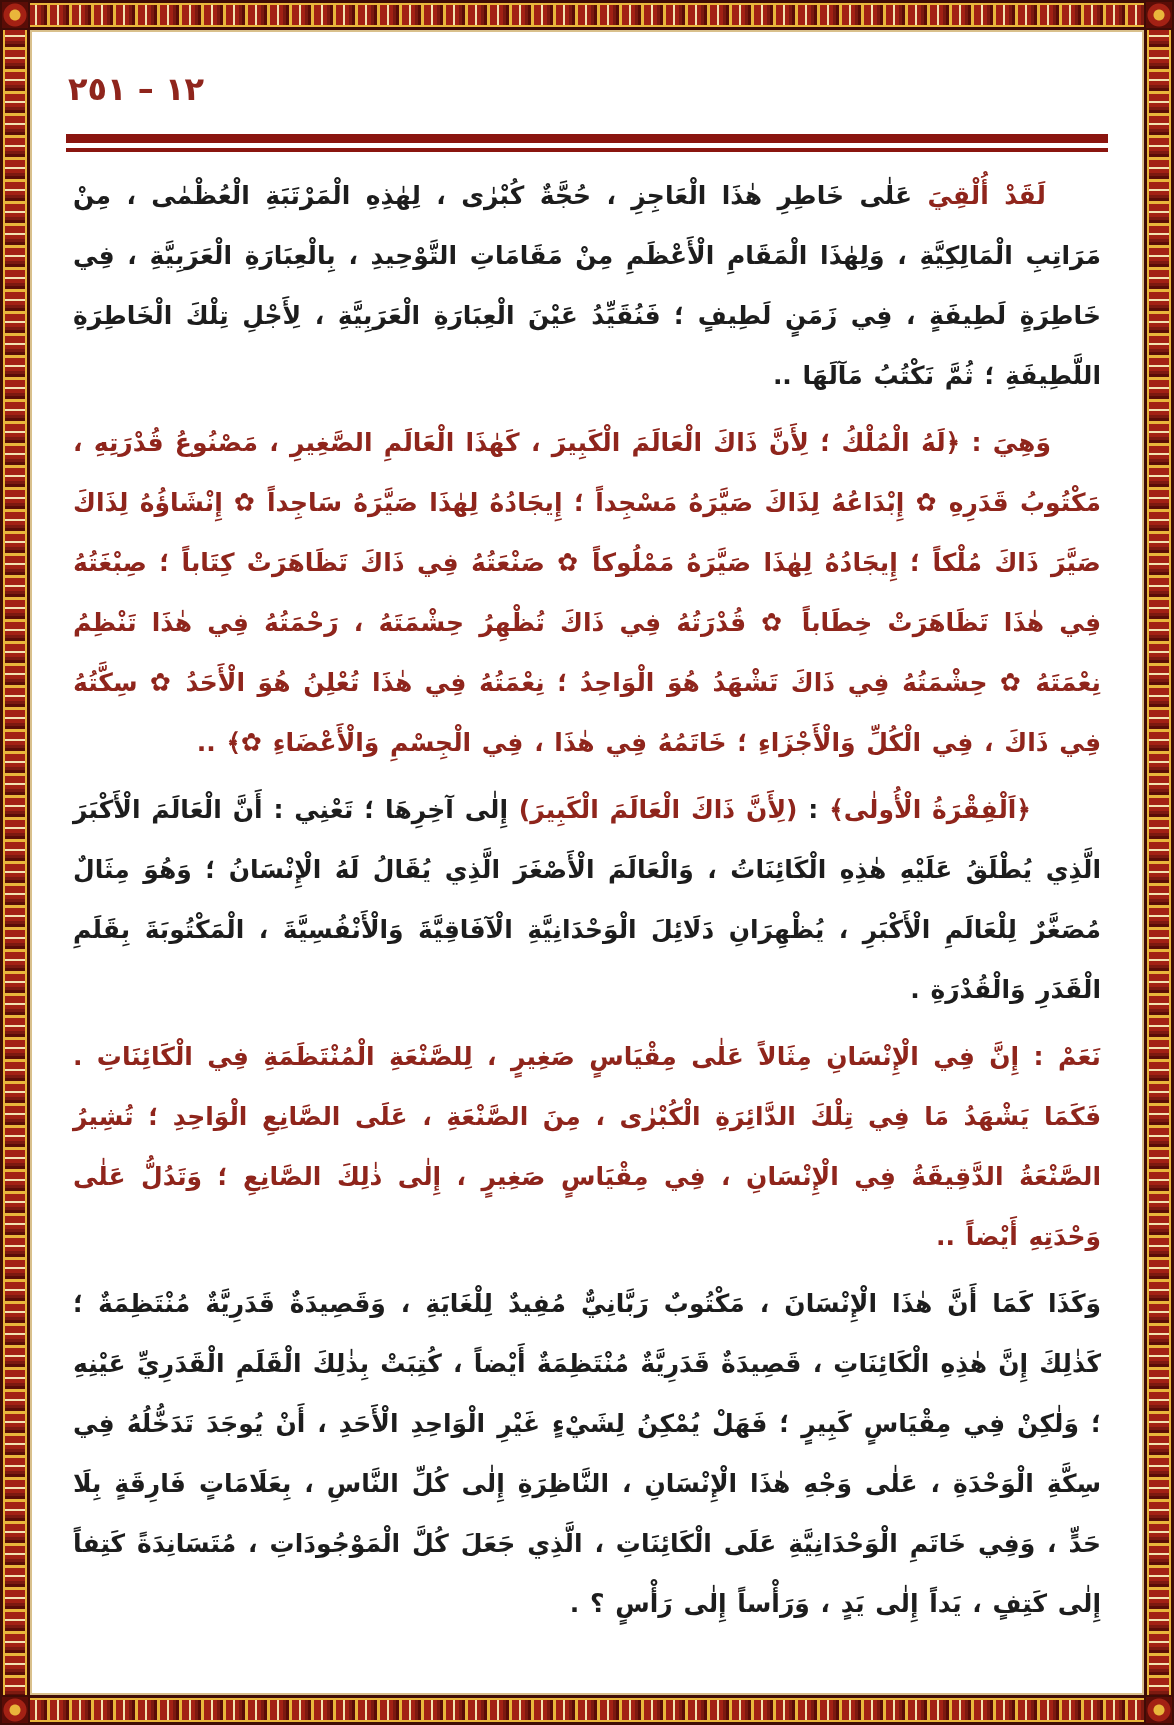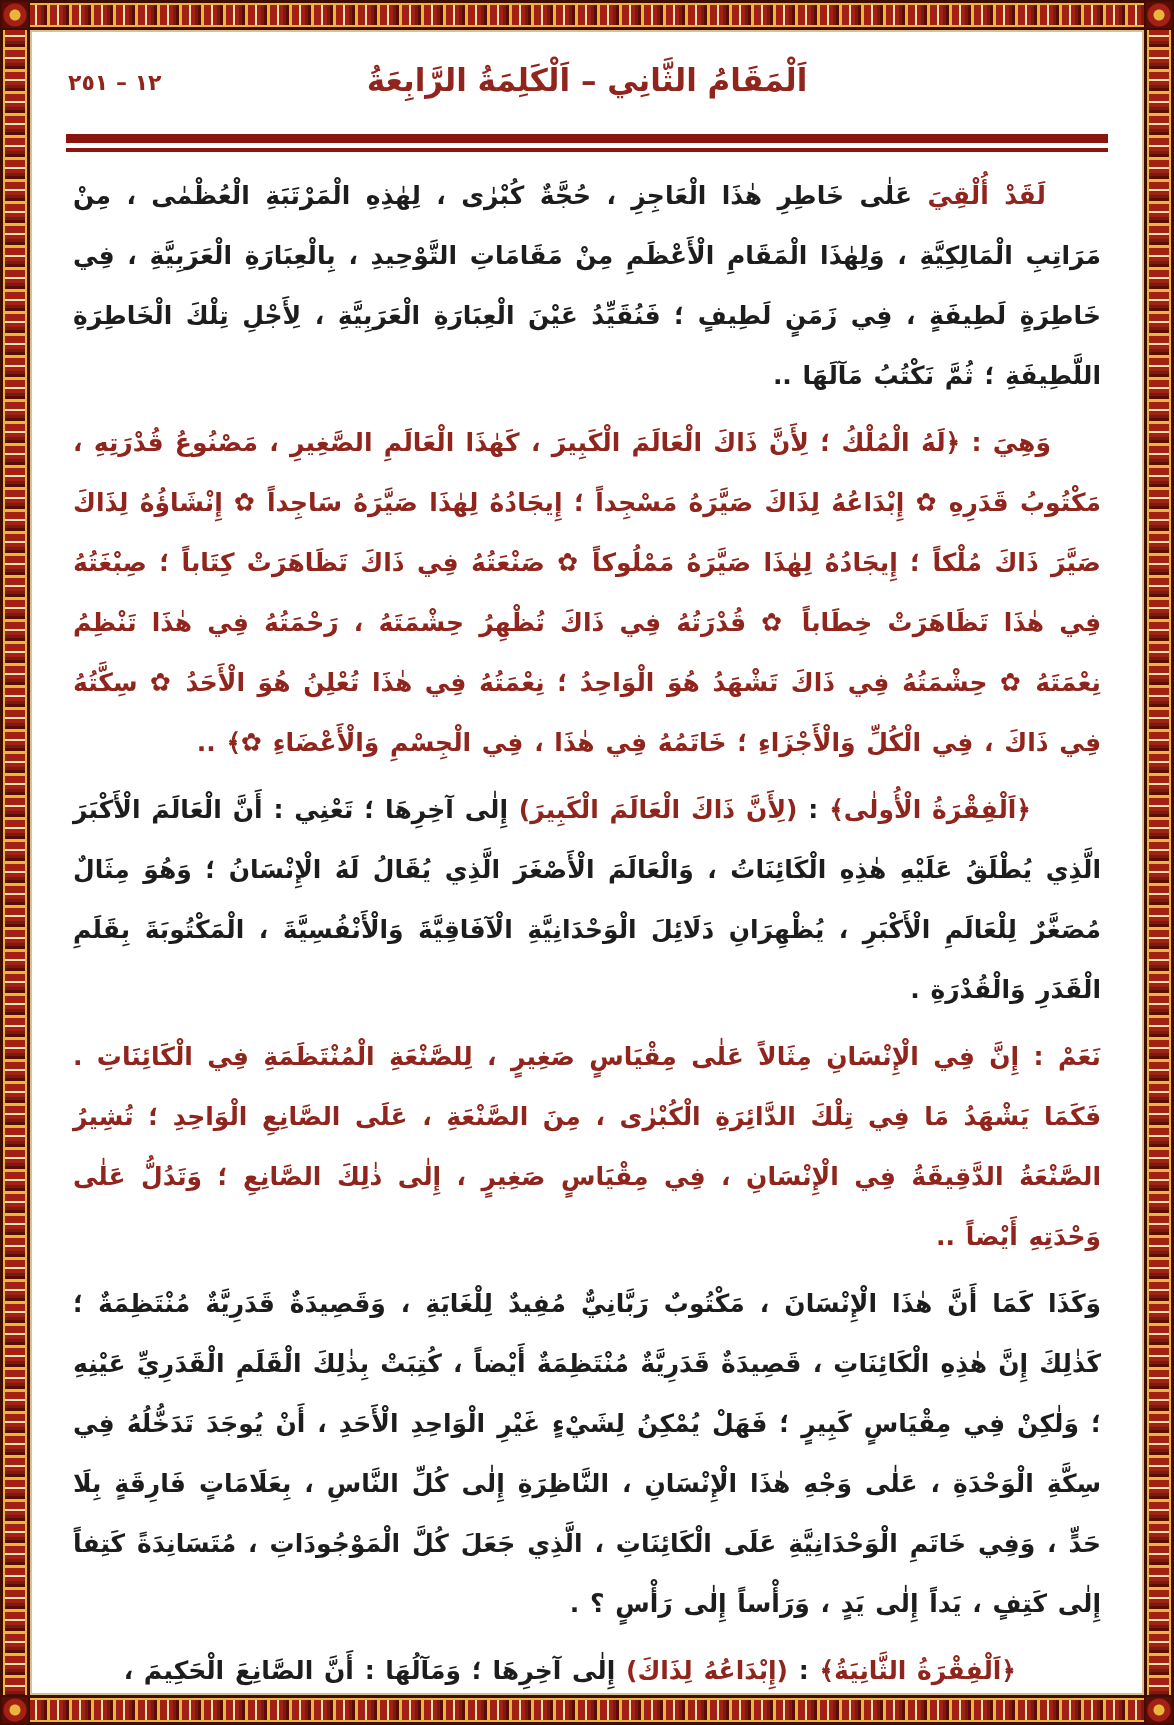--- a/index.html
+++ b/index.html
@@ -44,21 +44,21 @@
   }
   .c-tl{top:0;left:0;} .c-tr{top:0;right:0;} .c-bl{bottom:0;left:0;} .c-br{bottom:0;right:0;}
 
   
   #content{
     position:absolute;inset:30px;background:#fff;border:2px solid #d9c08c;
     padding:18px 34px 0 34px;overflow:hidden;box-sizing:border-box;
   }
   #header{position:relative;height:74px;}
   #page-number{
-    position:absolute;left:2px;top:20px;font-size:22px;font-weight:bold;color:#8f251c;
+    position:absolute;left:2px;top:20px;font-size:32px;font-weight:bold;color:#8f251c;
     direction:rtl;letter-spacing:1px;
   }
   #page-title{
     text-align:center;padding-top:12px;font-size:31px;font-weight:bold;color:#8f251c;
   }
   #header-rule{
     border-top:9px solid #8a150f;height:5px;border-bottom:4px solid #8a150f;margin-top:10px;
   }
   #body-text{
     margin-top:14px;font-size:25px;font-weight:bold;line-height:60px;
@@ -78,25 +78,23 @@
   <div class="b-strip b-v b-left"></div>
   <div class="b-strip b-v b-right"></div>
   <div class="b-corner c-tl"></div>
   <div class="b-corner c-tr"></div>
   <div class="b-corner c-bl"></div>
   <div class="b-corner c-br"></div>
 
   <div id="content">
     <div id="header">
       <div id="page-number">١٢ – ٢٥١</div>
-      <div id="page-title">اَلْمَقَامُ الثَّانِي – اَلْكَلِمَةُ الرَّابِعَةُ</div>
     </div>
     <div id="header-rule"></div>
     <div id="body-text">
         <p style="text-indent: 55px;"><span class="seg-red">لَقَدْ أُلْقِيَ </span><span class="seg-black">عَلٰى خَاطِرِ هٰذَا الْعَاجِزِ ، حُجَّةٌ كُبْرٰى ، لِهٰذِهِ الْمَرْتَبَةِ الْعُظْمٰى ، مِنْ مَرَاتِبِ الْمَالِكِيَّةِ ، وَلِهٰذَا الْمَقَامِ الْأَعْظَمِ مِنْ مَقَامَاتِ التَّوْحِيدِ ، بِالْعِبَارَةِ الْعَرَبِيَّةِ ، فِي خَاطِرَةٍ لَطِيفَةٍ ، فِي زَمَنٍ لَطِيفٍ ؛ فَنُقَيِّدُ عَيْنَ الْعِبَارَةِ الْعَرَبِيَّةِ ، لِأَجْلِ تِلْكَ الْخَاطِرَةِ اللَّطِيفَةِ ؛ ثُمَّ نَكْتُبُ مَآلَهَا ..</span></p>
         <p style="text-indent: 50px;"><span class="seg-red">وَهِيَ : ﴿لَهُ الْمُلْكُ ؛ لِأَنَّ ذَاكَ الْعَالَمَ الْكَبِيرَ ، كَهٰذَا الْعَالَمِ الصَّغِيرِ ، مَصْنُوعُ قُدْرَتِهِ ، مَكْتُوبُ قَدَرِهِ ✿ إِبْدَاعُهُ لِذَاكَ صَيَّرَهُ مَسْجِداً ؛ إِيجَادُهُ لِهٰذَا صَيَّرَهُ سَاجِداً ✿ إِنْشَاؤُهُ لِذَاكَ صَيَّرَ ذَاكَ مُلْكاً ؛ إِيجَادُهُ لِهٰذَا صَيَّرَهُ مَمْلُوكاً ✿ صَنْعَتُهُ فِي ذَاكَ تَظَاهَرَتْ كِتَاباً ؛ صِبْغَتُهُ فِي هٰذَا تَظَاهَرَتْ خِطَاباً ✿ قُدْرَتُهُ فِي ذَاكَ تُظْهِرُ حِشْمَتَهُ ، رَحْمَتُهُ فِي هٰذَا تَنْظِمُ نِعْمَتَهُ ✿ حِشْمَتُهُ فِي ذَاكَ تَشْهَدُ هُوَ الْوَاحِدُ ؛ نِعْمَتُهُ فِي هٰذَا تُعْلِنُ هُوَ الْأَحَدُ ✿ سِكَّتُهُ فِي ذَاكَ ، فِي الْكُلِّ وَالْأَجْزَاءِ ؛ خَاتَمُهُ فِي هٰذَا ، فِي الْجِسْمِ وَالْأَعْضَاءِ ✿﴾ ..</span></p>
         <p style="text-indent: 70px;"><span class="seg-red">﴿اَلْفِقْرَةُ الْأُولٰى﴾</span><span class="seg-black"> : </span><span class="seg-red">(لِأَنَّ ذَاكَ الْعَالَمَ الْكَبِيرَ)</span><span class="seg-black"> إِلٰى آخِرِهَا ؛ تَعْنِي : أَنَّ الْعَالَمَ الْأَكْبَرَ الَّذِي يُطْلَقُ عَلَيْهِ هٰذِهِ الْكَائِنَاتُ ، وَالْعَالَمَ الْأَصْغَرَ الَّذِي يُقَالُ لَهُ الْإِنْسَانُ ؛ وَهُوَ مِثَالٌ مُصَغَّرٌ لِلْعَالَمِ الْأَكْبَرِ ، يُظْهِرَانِ دَلَائِلَ الْوَحْدَانِيَّةِ الْآفَاقِيَّةَ وَالْأَنْفُسِيَّةَ ، الْمَكْتُوبَةَ بِقَلَمِ الْقَدَرِ وَالْقُدْرَةِ .</span></p>
         <p style="text-indent: 0px;"><span class="seg-red">نَعَمْ : إِنَّ فِي الْإِنْسَانِ مِثَالاً عَلٰى مِقْيَاسٍ صَغِيرٍ ، لِلصَّنْعَةِ الْمُنْتَظَمَةِ فِي الْكَائِنَاتِ . فَكَمَا يَشْهَدُ مَا فِي تِلْكَ الدَّائِرَةِ الْكُبْرٰى ، مِنَ الصَّنْعَةِ ، عَلَى الصَّانِعِ الْوَاحِدِ ؛ تُشِيرُ الصَّنْعَةُ الدَّقِيقَةُ فِي الْإِنْسَانِ ، فِي مِقْيَاسٍ صَغِيرٍ ، إِلٰى ذٰلِكَ الصَّانِعِ ؛ وَتَدُلُّ عَلٰى وَحْدَتِهِ أَيْضاً ..</span></p>
         <p style="text-indent: 0px;"><span class="seg-black">وَكَذَا كَمَا أَنَّ هٰذَا الْإِنْسَانَ ، مَكْتُوبٌ رَبَّانِيٌّ مُفِيدٌ لِلْغَايَةِ ، وَقَصِيدَةٌ قَدَرِيَّةٌ مُنْتَظِمَةٌ ؛ كَذٰلِكَ إِنَّ هٰذِهِ الْكَائِنَاتِ ، قَصِيدَةٌ قَدَرِيَّةٌ مُنْتَظِمَةٌ أَيْضاً ، كُتِبَتْ بِذٰلِكَ الْقَلَمِ الْقَدَرِيِّ عَيْنِهِ ؛ وَلٰكِنْ فِي مِقْيَاسٍ كَبِيرٍ ؛ فَهَلْ يُمْكِنُ لِشَيْءٍ غَيْرِ الْوَاحِدِ الْأَحَدِ ، أَنْ يُوجَدَ تَدَخُّلُهُ فِي سِكَّةِ الْوَحْدَةِ ، عَلٰى وَجْهِ هٰذَا الْإِنْسَانِ ، النَّاظِرَةِ إِلٰى كُلِّ النَّاسِ ، بِعَلَامَاتٍ فَارِقَةٍ بِلَا حَدٍّ ، وَفِي خَاتَمِ الْوَحْدَانِيَّةِ عَلَى الْكَائِنَاتِ ، الَّذِي جَعَلَ كُلَّ الْمَوْجُودَاتِ ، مُتَسَانِدَةً كَتِفاً إِلٰى كَتِفٍ ، يَداً إِلٰى يَدٍ ، وَرَأْساً إِلٰى رَأْسٍ ؟ .</span></p>
-        <p style="text-indent: 85px;"><span class="seg-red">﴿اَلْفِقْرَةُ الثَّانِيَةُ﴾</span><span class="seg-black"> : </span><span class="seg-red">(إِبْدَاعُهُ لِذَاكَ)</span><span class="seg-black"> إِلٰى آخِرِهَا ؛ وَمَآلُهَا : أَنَّ الصَّانِعَ الْحَكِيمَ ،</span></p>
       </div>
   </div>
 </div>
 
 </body></html>

